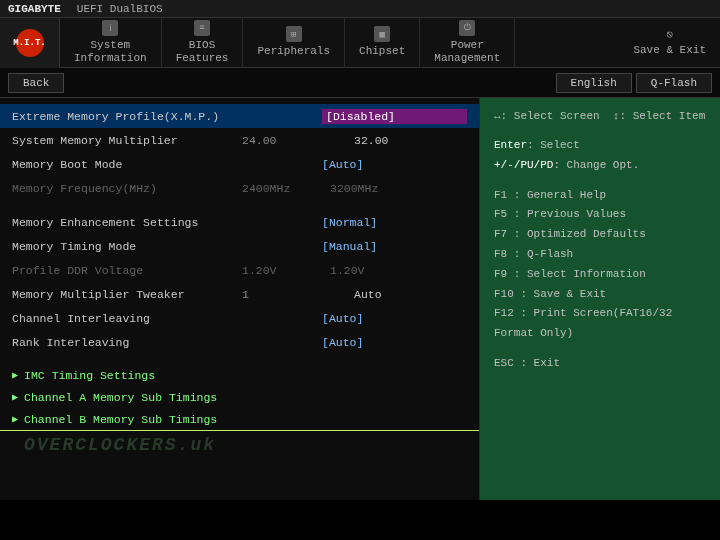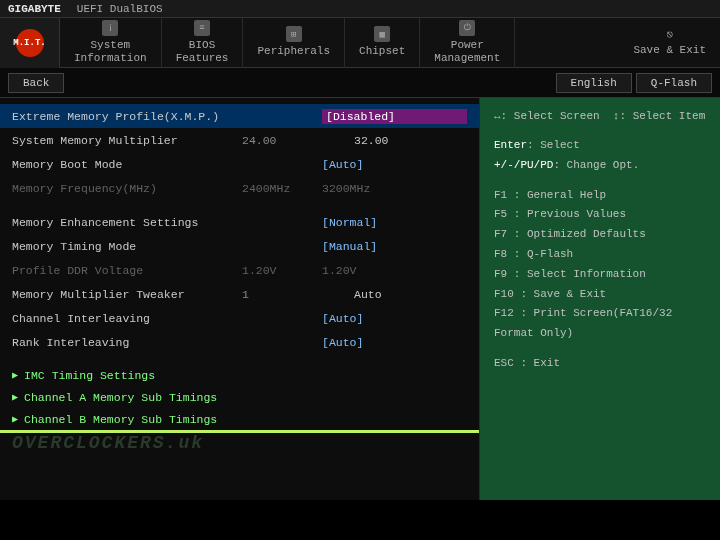--- a/index.html
+++ b/index.html
@@ -182,21 +182,21 @@
       font-size: 11.5px;
     }
     .setting-value-right.selected {
       background: #701a75;
       color: #fff;
       padding: 1px 4px;
       display: inline-block;
     }
     .setting-value-right.bracket { color: #80c0ff; }
     .setting-value-right.plain { color: #c8c8c8; margin-left: 32px; }
-    .setting-value-right.dimmed { color: #606060; }
+    .setting-value-right.dimmed { color: #606060; margin-left: 8px; }
 
     .spacer-row {
       height: 10px;
     }
 
     .submenu-row {
       display: flex;
       align-items: center;
       height: 22px;
       padding: 0 12px;
@@ -211,23 +211,23 @@
       color: #80ff80;
       font-size: 11.5px;
     }
 
     
     .watermark {
       position: relative;
       height: 28px;
       background: #0d0d0d;
       display: flex;
-      align-items: flex-start;
-      padding: 0 12px;
-      border-top: 3px solid #bef264;
+      align-items: center;
+      padding: 0 24px;
+      border-top: 1px solid #bef264;
     }
     .watermark-text {
       color: #2a3a2a;
       font-size: 18px;
       font-weight: bold;
       letter-spacing: 2px;
       font-style: italic;
     }
 
     

